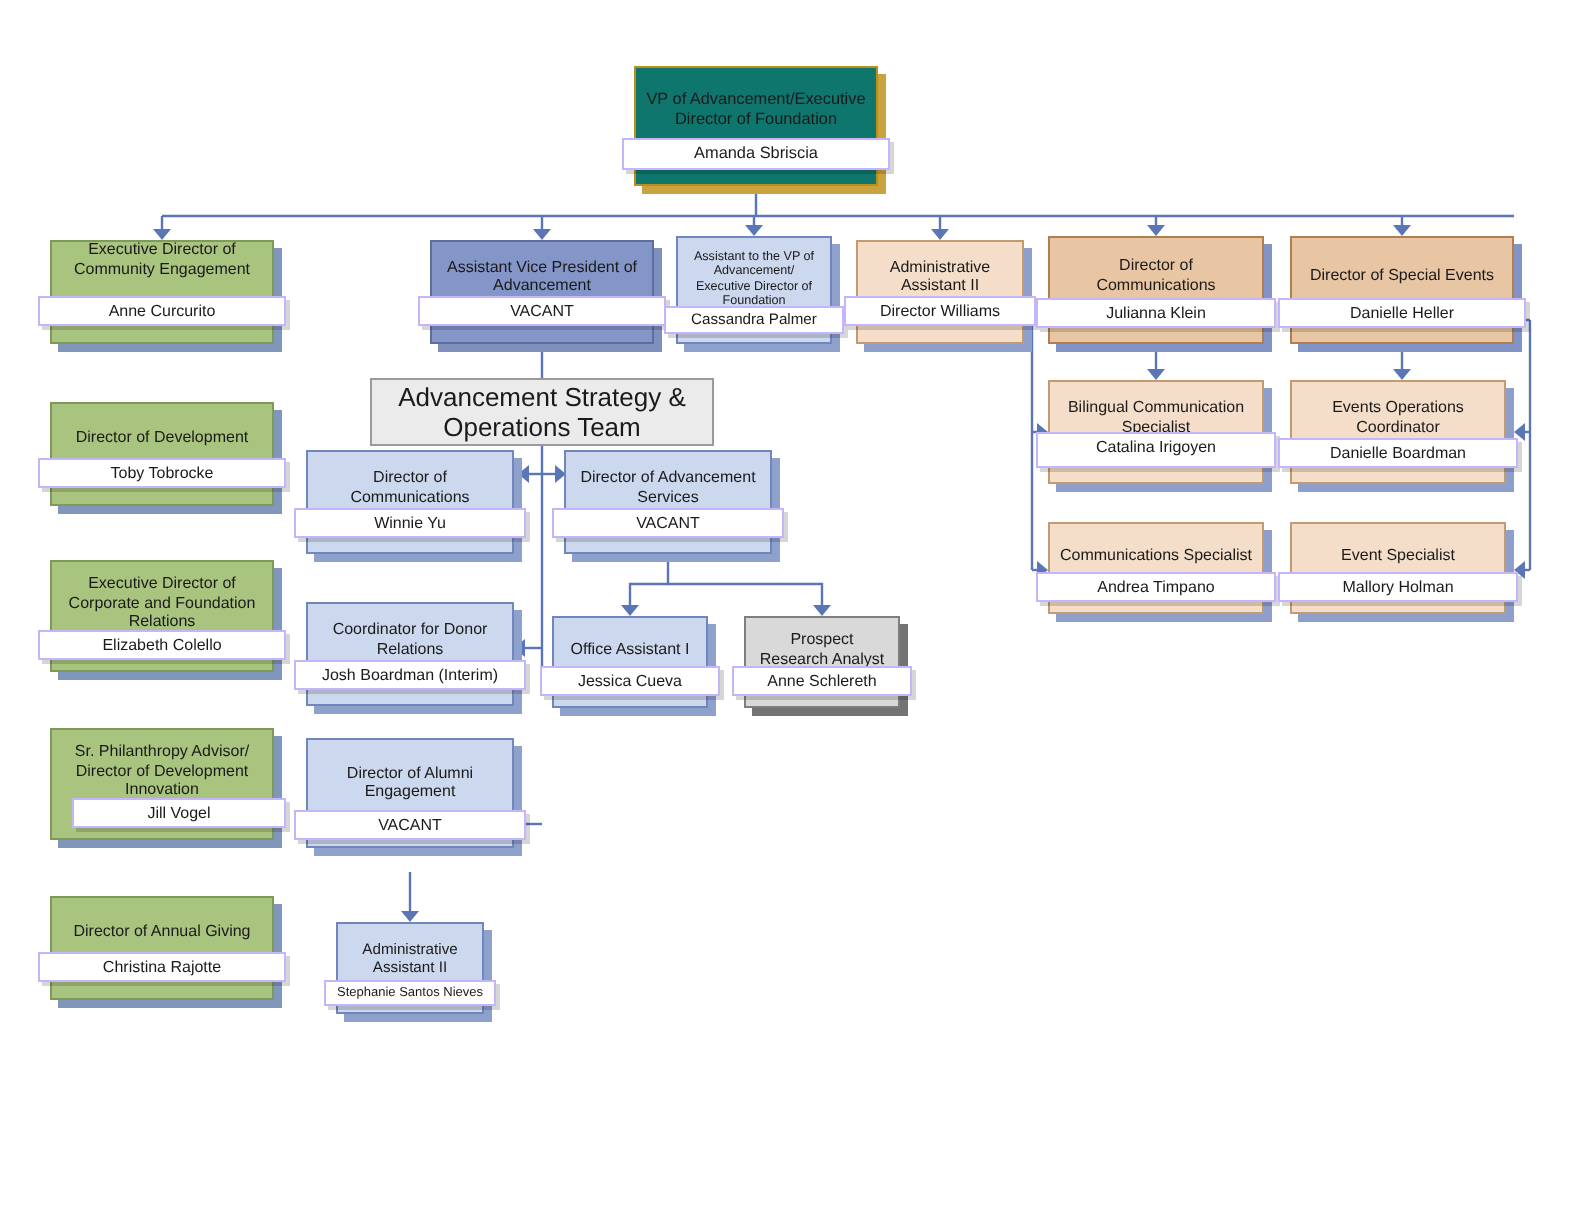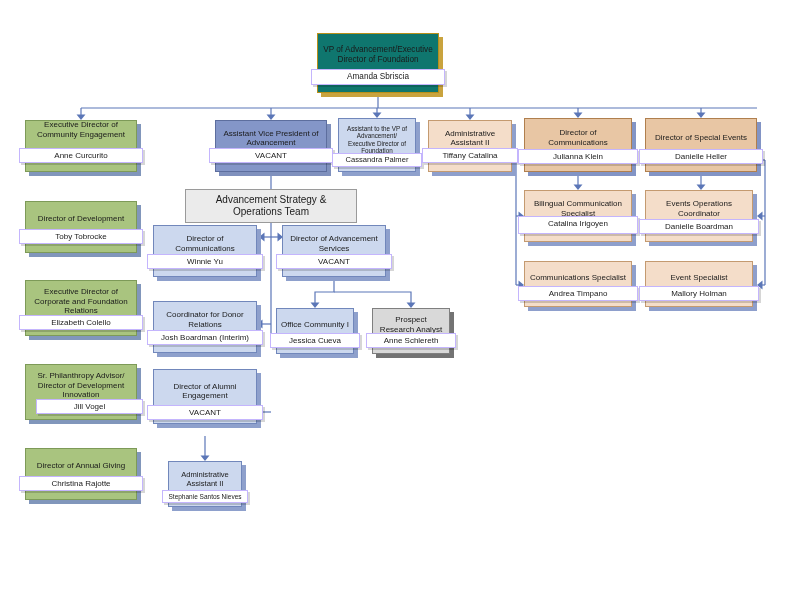--- a/index.html
+++ b/index.html
@@ -170,39 +170,39 @@
         <div class="body">
           <div class="title" style="font-size: 6.3px; margin-bottom: 11px;">Assistant to the VP of Advancement/ Executive Director of Foundation</div>
         </div>
         <div class="name" style="font-size: 7.6px; bottom: 5px; height: 14px; line-height: 12px;">Cassandra Palmer</div>
       </div>
       <div class="node t-lpeach" style="left: 428px; top: 120px; width: 84px; height: 52px;">
         <div class="plate"></div>
         <div class="body">
           <div class="title" style="font-size: 8px; margin-bottom: 16px;">Administrative Assistant II</div>
         </div>
-        <div class="name" style="font-size: 8px; bottom: 9px; height: 15px; line-height: 13px;">Tiffany Catalina</div>
+        <div class="name" style="font-size: 8px; bottom: 9px; height: 15px; line-height: 13px;">Director Williams</div>
       </div>
       <div class="node t-peach" style="left: 524px; top: 118px; width: 108px; height: 54px;">
         <div class="plate"></div>
         <div class="body">
           <div class="title" style="font-size: 8px; margin-bottom: 15px;">Director of Communications</div>
         </div>
         <div class="name" style="font-size: 8px; bottom: 8px; height: 15px; line-height: 13px;">Julianna Klein</div>
       </div>
       <div class="node t-peach" style="left: 645px; top: 118px; width: 112px; height: 54px;">
         <div class="plate"></div>
         <div class="body">
           <div class="title" style="font-size: 8px; margin-bottom: 15px;">Director of Special Events</div>
         </div>
         <div class="name" style="font-size: 8px; bottom: 8px; height: 15px; line-height: 13px;">Danielle Heller</div>
       </div>
       <div class="node t-plain" style="left: 185px; top: 189px; width: 172px; height: 34px;">
         <div class="body">
-          <div class="title" style="font-size: 10px;">Advancement Strategy &amp; Operations Team</div>
+          <div class="title" style="font-size: 13px;">Advancement Strategy &amp; Operations Team</div>
         </div>
       </div>
       <div class="node t-lblue" style="left: 153px; top: 225px; width: 104px; height: 52px;">
         <div class="plate"></div>
         <div class="body">
           <div class="title" style="font-size: 8px; margin-bottom: 15px;">Director of Communications</div>
         </div>
         <div class="name" style="font-size: 8px; bottom: 8px; height: 15px; line-height: 13px;">Winnie Yu</div>
       </div>
       <div class="node t-lblue" style="left: 282px; top: 225px; width: 104px; height: 52px;">
@@ -215,21 +215,21 @@
       <div class="node t-lblue" style="left: 153px; top: 301px; width: 104px; height: 52px;">
         <div class="plate"></div>
         <div class="body">
           <div class="title" style="font-size: 8px; margin-bottom: 15px;">Coordinator for Donor Relations</div>
         </div>
         <div class="name" style="font-size: 8px; bottom: 8px; height: 15px; line-height: 13px;">Josh Boardman (Interim)</div>
       </div>
       <div class="node t-lblue" style="left: 276px; top: 308px; width: 78px; height: 46px;">
         <div class="plate"></div>
         <div class="body">
-          <div class="title" style="font-size: 8px; margin-bottom: 13px;">Office Community I</div>
+          <div class="title" style="font-size: 8px; margin-bottom: 13px;">Office Assistant I</div>
         </div>
         <div class="name" style="font-size: 8px; bottom: 6px; height: 15px; line-height: 13px;">Jessica Cueva</div>
       </div>
       <div class="node t-grey" style="left: 372px; top: 308px; width: 78px; height: 46px;">
         <div class="plate"></div>
         <div class="body">
           <div class="title" style="font-size: 8px; margin-bottom: 13px;">Prospect Research Analyst</div>
         </div>
         <div class="name" style="font-size: 8px; bottom: 6px; height: 15px; line-height: 13px;">Anne Schlereth</div>
       </div>

